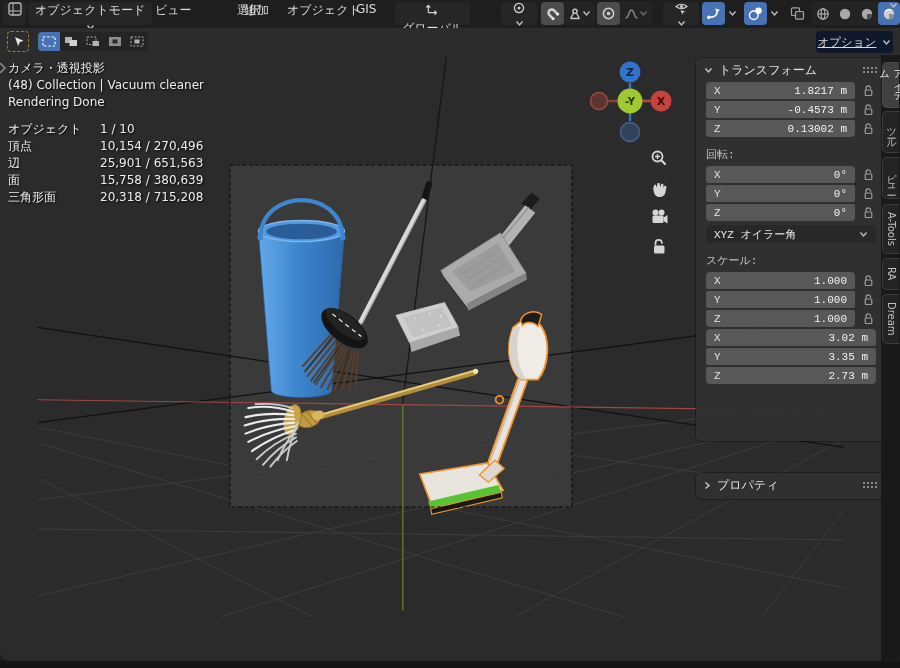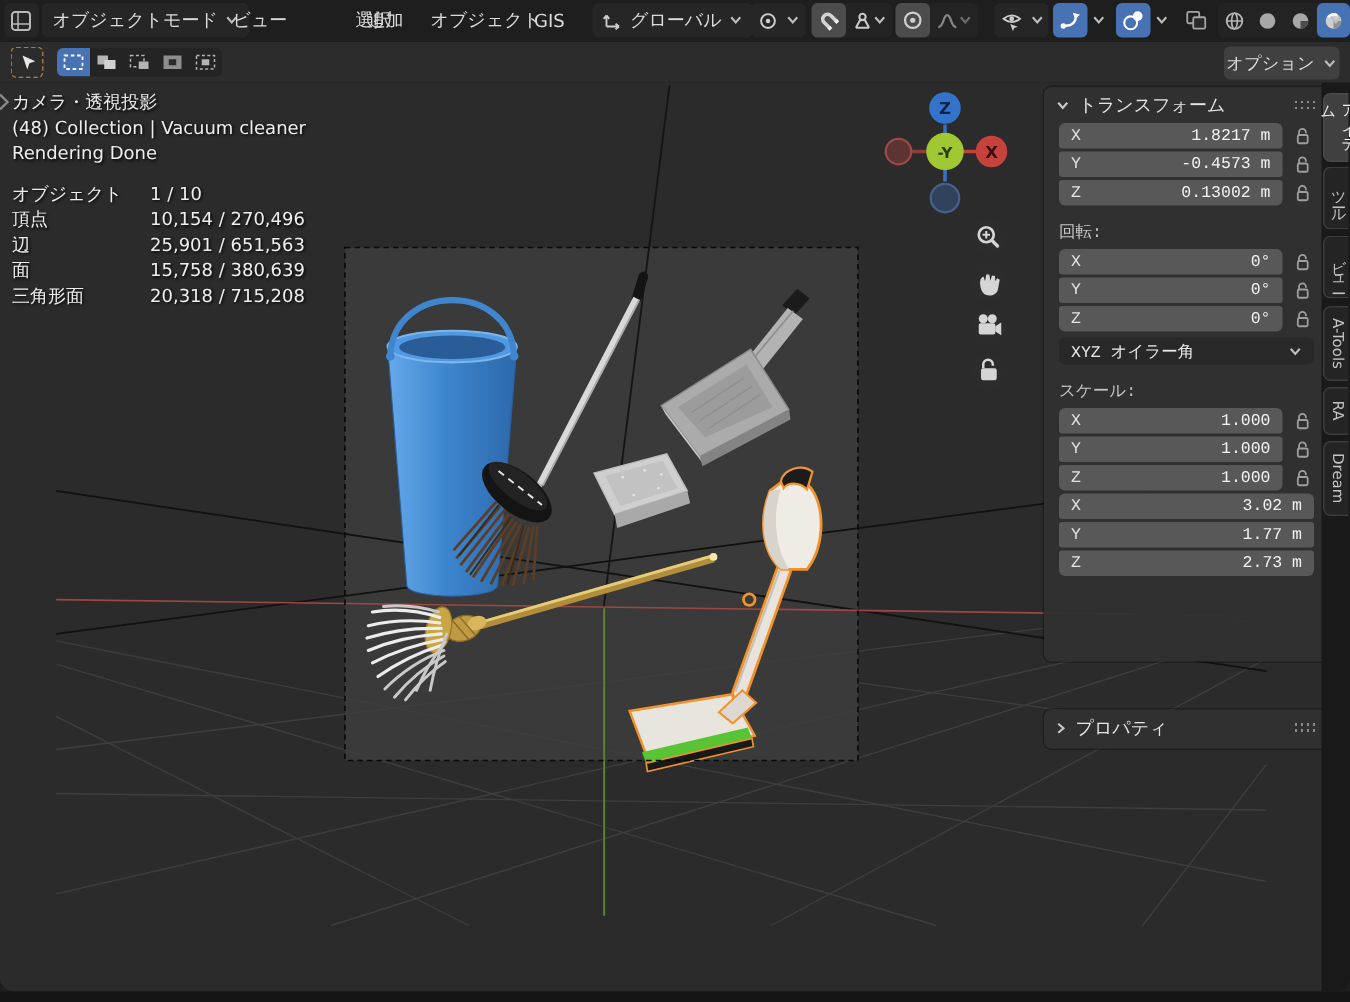--- a/index.html
+++ b/index.html
@@ -2,35 +2,35 @@
 <html><head>
 <meta charset="utf-8">
 <style>
   *{box-sizing:border-box;margin:0;padding:0;}
   html,body{width:900px;height:668px;overflow:hidden;}
   body{position:relative;background:#1e1e1e;font-family:"DejaVu Sans","Liberation Sans",sans-serif;color:#d8d8d8;}
   svg{display:block;}
   
   #row1{position:absolute;top:0;left:0;width:900px;height:28px;background:#1e1e1e;}
   .r1btn{position:absolute;top:2px;height:23px;display:flex;align-items:center;gap:5px;
-         background:#262626;border-radius:4px;padding:0 7px;font-size:12px;color:#dcdcdc;cursor:default;}
+         background:#262626;border-radius:4px;padding:0 7px;font-size:12px;color:#dcdcdc;cursor:default;flex-direction:column;}
   .flat{background:transparent;}
   .bluebtn{background:#4772b3;}
   .grp{position:absolute;top:2px;height:23px;display:flex;align-items:center;background:#232323;border-radius:4px;}
   .grp .cell{height:23px;display:flex;align-items:center;justify-content:center;padding:0 4px;border-radius:4px;}
   .chev{width:9px;height:7px;flex:0 0 auto;}
   
   #row2{position:absolute;top:28px;left:0;width:900px;height:27px;background:#2c2c2c;}
   #tweak-tool{position:absolute;left:7px;top:3px;width:22px;height:21px;border:1px dashed #a07a40;border-radius:4px;
               display:flex;align-items:center;justify-content:center;background:#2c2c2c;}
   #select-modes{position:absolute;left:38px;top:4px;height:19px;display:flex;background:#242424;border-radius:4px;overflow:hidden;}
   #select-modes .sm{width:22px;height:19px;display:flex;align-items:center;justify-content:center;}
   #select-modes .sm.active{background:#4772b3;}
-  #options-btn{position:absolute;left:816px;top:3px;width:77px;height:22px;background:#404040;border-radius:4px;
-               display:flex;align-items:center;justify-content:center;gap:6px;font-size:11.5px;color:#dcdcdc;}
+  #options-btn{position:absolute;left:816px;top:3px;width:77px;height:22px;background:#0f172a;border-radius:4px;
+               display:flex;align-items:center;justify-content:center;gap:6px;font-size:11.5px;color:#dcdcdc;text-decoration:underline;}
   
   #viewport{position:absolute;top:55px;left:0;width:900px;height:606px;background:#2b2b2b;border-radius:0 0 9px 9px;overflow:hidden;}
   #scene{position:absolute;top:0;left:0;}
   #expand-arrow{position:absolute;left:-3px;top:6px;color:#8a8a8a;}
   
   #hud{position:absolute;left:8px;top:5px;font-size:12px;color:#eeeeee;text-shadow:1px 1px 2px rgba(0,0,0,.9);line-height:17px;}
   #hud .gap{height:10px;}
   .statrow{display:flex;}
   .slabel{display:inline-block;width:92px;}
   
@@ -639,21 +639,21 @@
 
     <div class="trow">
       <div class="tfield rtop">
           <span class="ax">X</span>
           <span>3.02 m</span>
         </div>
     </div>
     <div class="trow">
       <div class="tfield">
           <span class="ax">Y</span>
-          <span>1.77 m</span>
+          <span>3.35 m</span>
         </div>
     </div>
     <div class="trow">
       <div class="tfield rbot">
           <span class="ax">Z</span>
           <span>2.73 m</span>
         </div>
     </div>
   </div>
 

